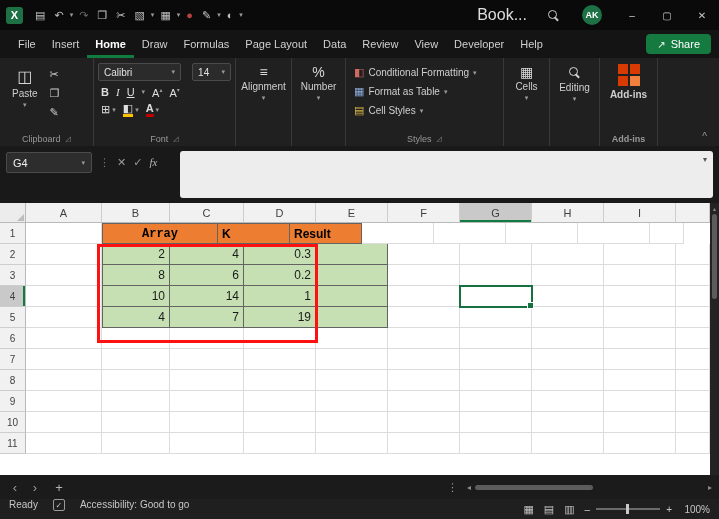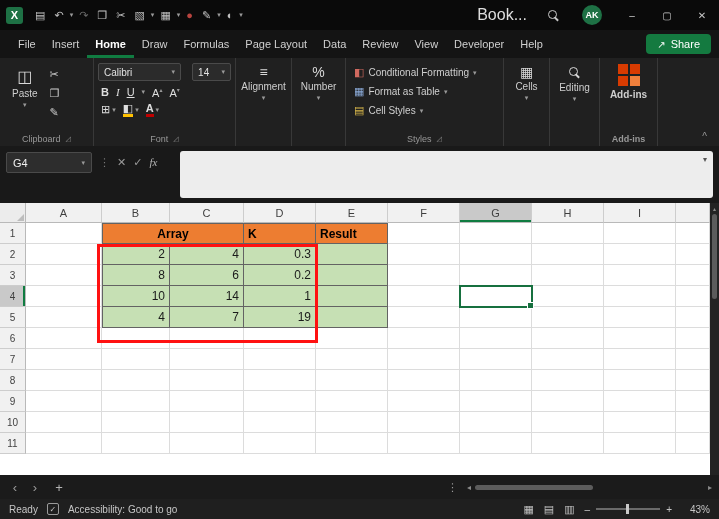--- a/index.html
+++ b/index.html
@@ -102,21 +102,21 @@
   .tb-nav { width:18px; text-align:center; font-size:13px; color:#9a9a9a; }
   .sheettab { height:100%; background:#fff; color:#111; display:flex; align-items:center; padding:0 14px; font-size:11px; border-bottom:2px solid #107C41; margin-left:4px; }
   .tb-add { width:26px; text-align:center; font-size:13px; color:#b5b5b5; }
   .tb-dots { margin-left:auto; font-size:11px; color:#9a9a9a; padding:0 7px; }
   .hscroll { display:flex; align-items:center; gap:4px; width:252px; padding-right:7px; flex-shrink:0; }
   .hs-arrow { font-size:8px; color:#8a8a8a; }
   .hs-track { flex:1; height:7px; display:flex; align-items:center; }
   .hs-thumb { width:118px; height:5px; background:#5c5c5c; border-radius:3px; }
 
   
-  .statusbar { height:20px; background:#1f1f1f; display:flex; align-items:center; font-size:10px; color:#c6c6c6; padding:0 9px; gap:9px; flex-shrink:0; }
+  .statusbar { height:20px; background:#1f1f1f; display:flex; font-size:10px; color:#c6c6c6; padding:0 9px; gap:15px; flex-shrink:0; }
   .accico { width:12px; height:12px; border:1px solid #9a9a9a; border-radius:2px; display:grid; place-items:center; font-size:8px; color:#c6c6c6; flex-shrink:0; }
   .sb-right { margin-left:auto; display:flex; align-items:center; gap:10px; }
   .viewico { font-size:11px; color:#c0c0c0; }
   .zoomwrap { display:flex; align-items:center; gap:6px; }
   .ztrack { width:64px; height:2px; background:#6a6a6a; position:relative; }
   .zthumb { position:absolute; left:30px; top:-4px; width:3px; height:10px; background:#c9c9c9; }
   .zpct { min-width:28px; text-align:right; }
 </style>
 </head>
 <body>
@@ -324,21 +324,21 @@
           <div class="colh" style="width: 72px;">E</div>
           <div class="colh" style="width: 72px;">F</div>
           <div class="colh hl" style="width: 72px;">G</div>
           <div class="colh" style="width: 72px;">H</div>
           <div class="colh" style="width: 72px;">I</div>
           <div class="colh" style="width: 34px;"></div>
         </div>
         <div class="grow">
           <div class="rowh" style="width: 26px;">1</div>
           <div class="gcell" style="width: 76px;"></div>
-          <div class="gcell th ac bt bl" style="width: 142px;">Array</div>
+          <div class="gcell th ac bt bl" style="width: 116px; font-family: Liberation Mono, monospace;">Array</div>
           <div class="gcell th bt" style="width: 72px;">K</div>
           <div class="gcell th bt" style="width: 72px;">Result</div>
           <div class="gcell" style="width: 72px;"></div>
           <div class="gcell" style="width: 72px;"></div>
           <div class="gcell" style="width: 72px;"></div>
           <div class="gcell" style="width: 72px;"></div>
           <div class="gcell" style="width: 34px;"></div>
         </div>
         <div class="grow">
           <div class="rowh" style="width: 26px;">2</div>
@@ -499,17 +499,17 @@
       <span class="viewico">▦</span>
       <span class="viewico">▤</span>
       <span class="viewico">▥</span>
       <div class="zoomwrap">
         <span>–</span>
         <div class="ztrack">
             <div class="zthumb"></div>
           </div>
         <span>+</span>
       </div>
-      <span class="zpct">43%</span>
+      <span class="zpct">100%</span>
     </div>
   </div>
 
 </div>
 
 </body></html>

